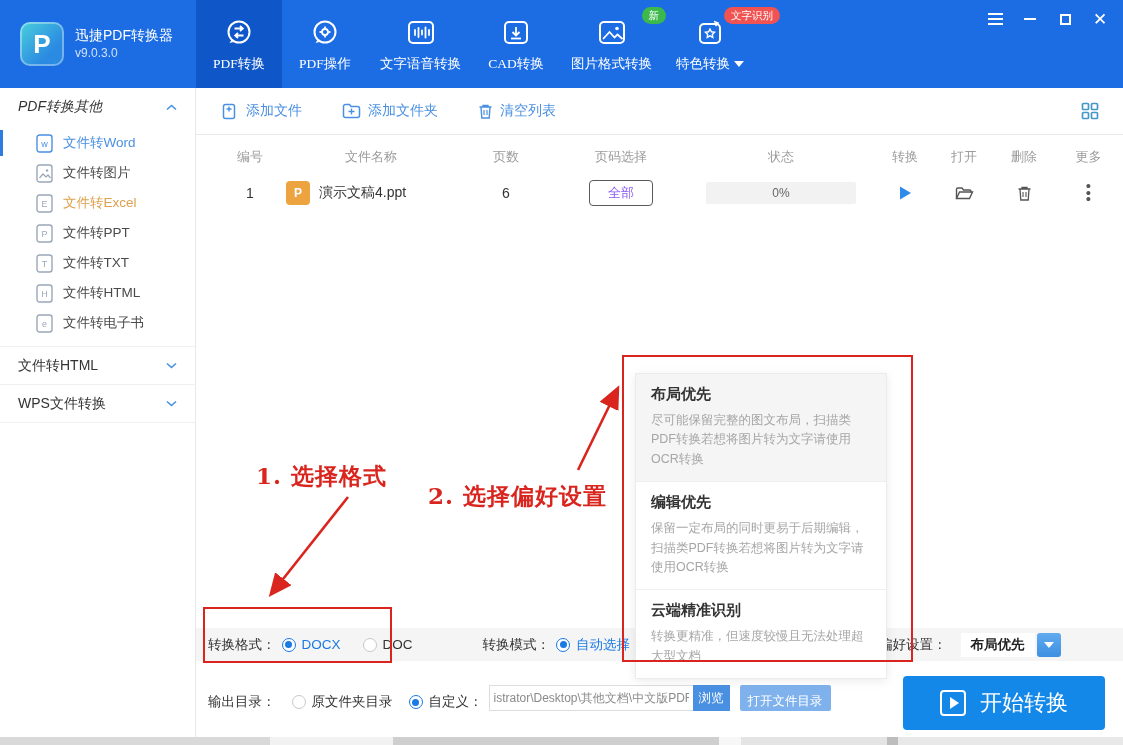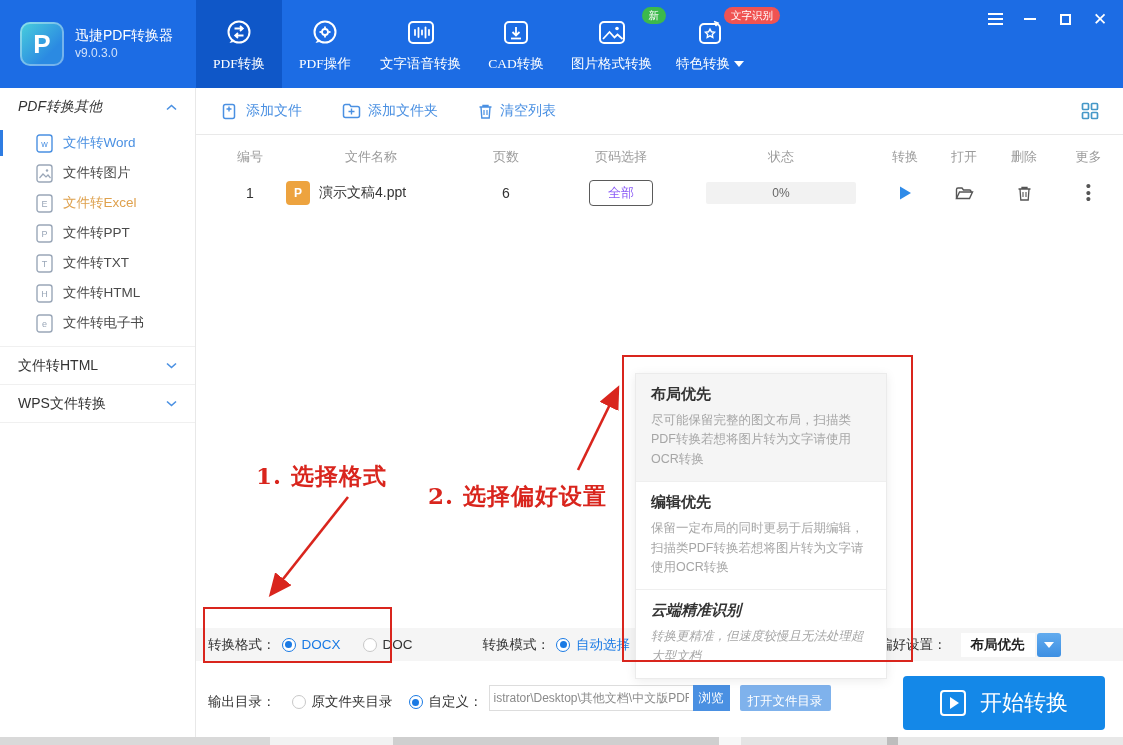--- a/index.html
+++ b/index.html
@@ -57,21 +57,21 @@
   .cell-name { justify-content:flex-start !important; gap:9px; }
   .ptype-icon { width:24px; height:24px; border-radius:4px; background:#eda33f; color:#fff; font-size:12px; font-weight:bold; display:flex; align-items:center; justify-content:center; }
   .pagesel-btn { width:64px; height:26px; border:1px solid #5a5a5a; border-radius:4px; background:#fff; font-size:13px; color:#8b5cf6; display:flex; align-items:center; justify-content:center; cursor:pointer; }
   .progress { width:150px; height:22px; background:#f2f2f2; border-radius:2px; display:flex; align-items:center; justify-content:center; font-size:12px; color:#666; }
   .icon-btn { cursor:pointer; display:flex; align-items:center; justify-content:center; }
   .dots { color:#555; font-size:15px; letter-spacing:0; line-height:.45; text-align:center; }
 
   
   .pref-popup { position:absolute; left:439px; top:285px; width:252px; background:#fff; border:1px solid #ebebeb; box-shadow:0 2px 10px rgba(0,0,0,.08); z-index:5; }
   .pref-opt { padding:11px 15px 12px 15px; border-bottom:1px solid #efefef; cursor:pointer; }
-  .pref-opt:last-child { border-bottom:none;font-style:italic; }
+  .pref-opt:last-child { border-bottom:none; }
   .pref-opt.selected { background:#f5f5f5; }
   .pref-title { font-size:15px; font-weight:bold; color:#333; margin-bottom:7px; }
   .pref-desc { font-size:12.5px; color:#a6a6a6; line-height:1.55; }
 
   
   .settings-bar { position:absolute; left:0; top:540px; width:100%; height:33px; background:#f5f5f5; display:flex; align-items:center; font-size:13.5px; color:#333; padding-left:12px; }
   .radio { width:14px; height:14px; border-radius:50%; border:1px solid #c8c8c8; background:#fff; display:inline-block; flex:none; }
   .radio.sel { border-color:#1a7ae4; position:relative; }
   .radio.sel::after { content:""; position:absolute; left:2.5px; top:2.5px; width:7px; height:7px; border-radius:50%; background:#1a7ae4; }
   .opt { display:flex; align-items:center; gap:6px; cursor:pointer; }

